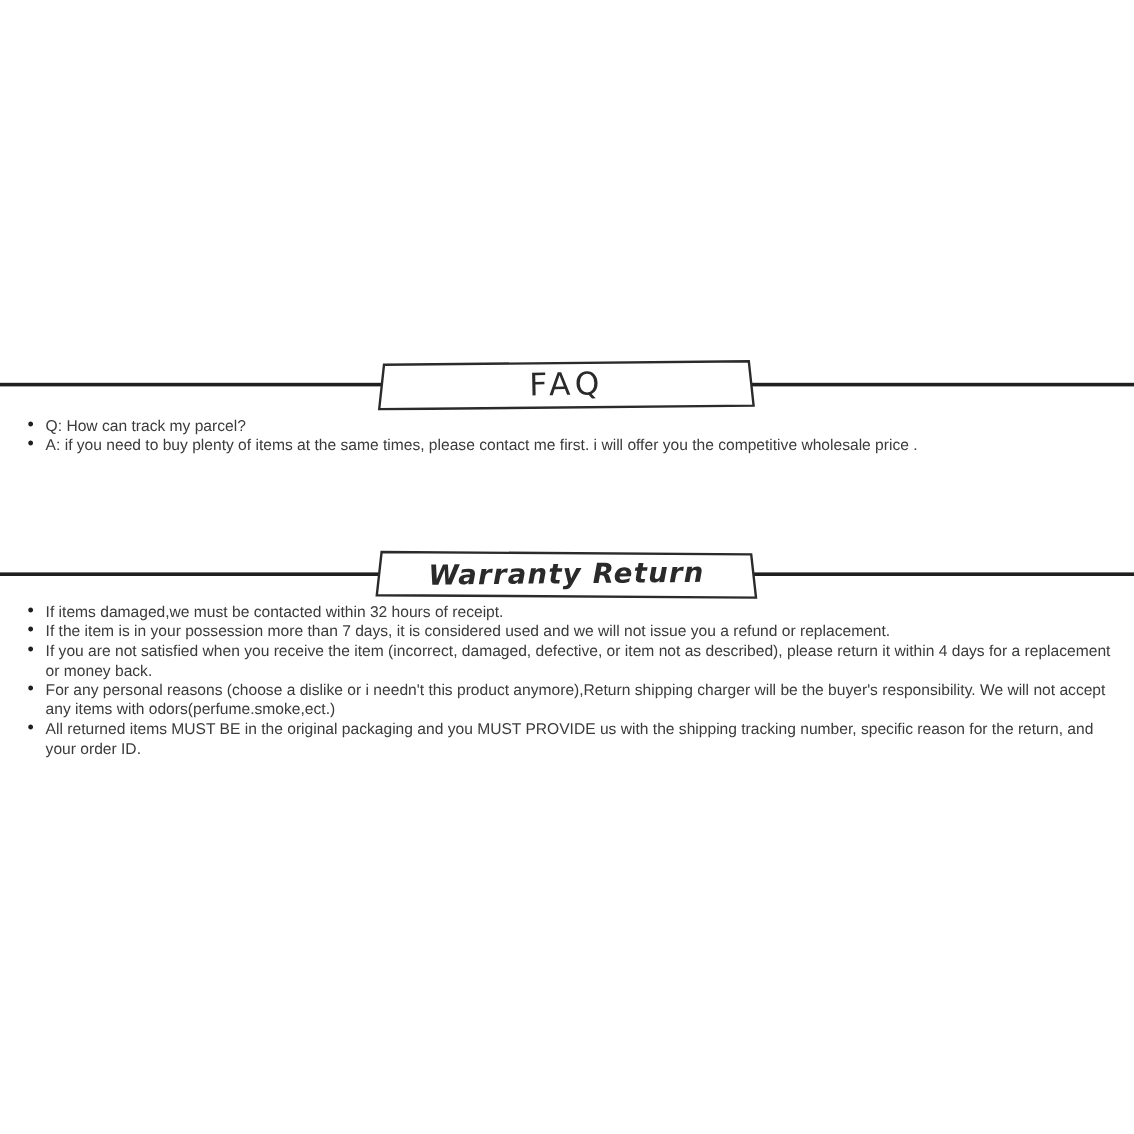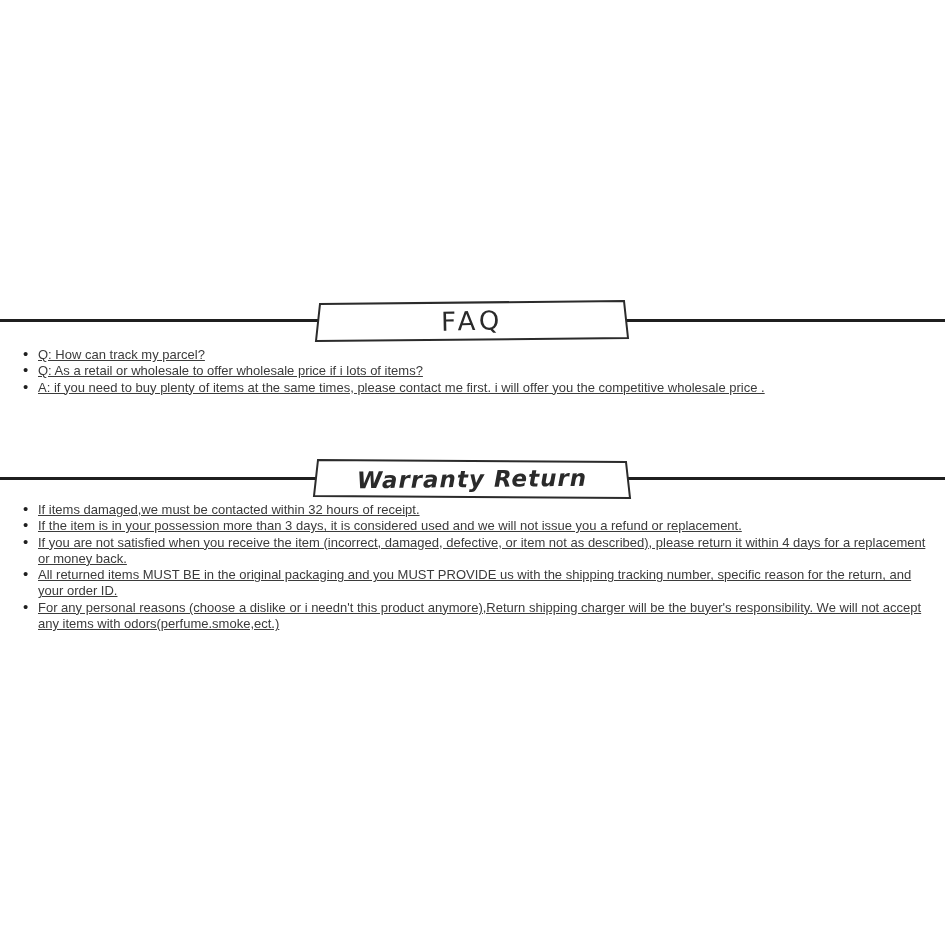--- a/index.html
+++ b/index.html
@@ -70,21 +70,20 @@
     letter-spacing: 1px;
     transform: rotate(-0.6deg);
   }
 
   
   .list {
     position: absolute;
     left: 22px;
     right: 14px;
     list-style: none;
-    text-decoration: underline;
   }
   #faq-list { top: 347px; }
   #warranty-list { top: 502px; }
   .list li {
     position: relative;
     padding-left: 16px;
     font-size: 13px;
     line-height: 16.3px;
     color: #3b3b3b;
   }
@@ -109,39 +108,38 @@
         <svg viewBox="0 0 324 42" preserveAspectRatio="none">
           <polygon points="9,4 313,1 317,38 5,41" fill="#ffffff" stroke="#2b2b2b" stroke-width="2"></polygon>
         </svg>
         <span class="banner-text">
           <span class="faq-title">FAQ</span>
         </span>
       </div>
     </div>
     <ul class="list" id="faq-list">
       <li>Q: How can track my parcel?</li>
-      <li>Q: As a retail or wholesale to offer wholesale price if i lots of items?</li>
       <li>A: if you need to buy plenty of items at the same times, please contact me first. i will offer you the competitive wholesale price .</li>
     </ul>
   </section>
 
   <section>
     <div class="divider" id="warranty-divider">
       <div class="line"></div>
       <div class="banner">
         <svg viewBox="0 0 324 42" preserveAspectRatio="none">
           <polygon points="7,2 315,4 319,40 3,38" fill="#ffffff" stroke="#2b2b2b" stroke-width="2"></polygon>
         </svg>
         <span class="banner-text">
           <span class="warranty-title">Warranty Return</span>
         </span>
       </div>
     </div>
     <ul class="list" id="warranty-list">
       <li>If items damaged,we must be contacted within 32 hours of receipt.</li>
-      <li>If the item is in your possession more than 3 days, it is considered used and we will not issue you a refund or  replacement.</li>
+      <li>If the item is in your possession more than 7 days, it is considered used and we will not issue you a refund or  replacement.</li>
       <li>If you are not satisfied when you receive the item (incorrect, damaged, defective, or item not as described), please return it within 4 days for a replacement or money back.</li>
+      <li>For any personal reasons (choose a dislike or i needn't this product anymore),Return shipping charger will be the buyer's responsibility. We will not accept any items with odors(perfume.smoke,ect.)</li>
       <li>All returned items MUST BE in the original packaging and you MUST PROVIDE us with the shipping tracking number, specific reason for the return, and your order ID.</li>
-      <li>For any personal reasons (choose a dislike or i needn't this product anymore),Return shipping charger will be the buyer's responsibility. We will not accept any items with odors(perfume.smoke,ect.)</li>
     </ul>
   </section>
 
 </div>
 
 </body></html>

